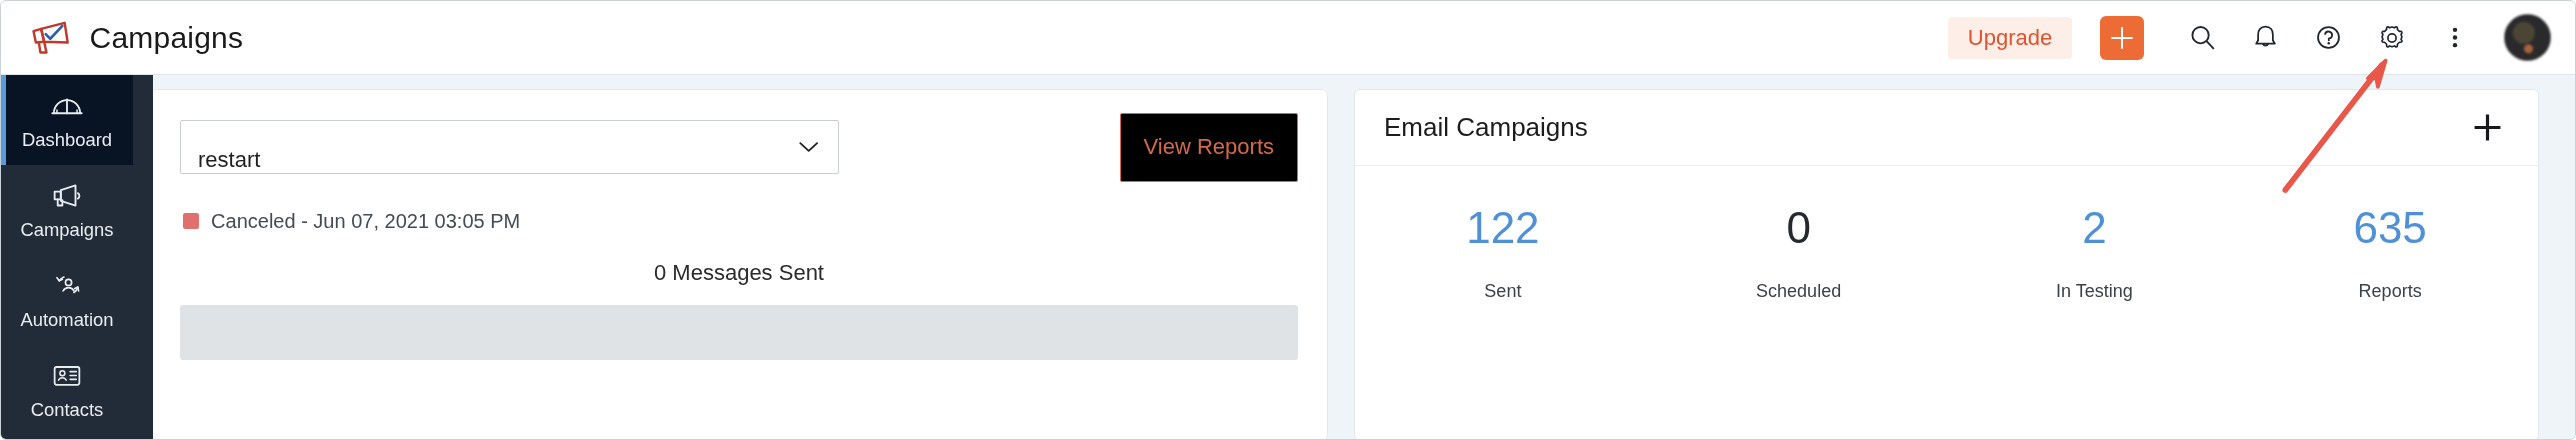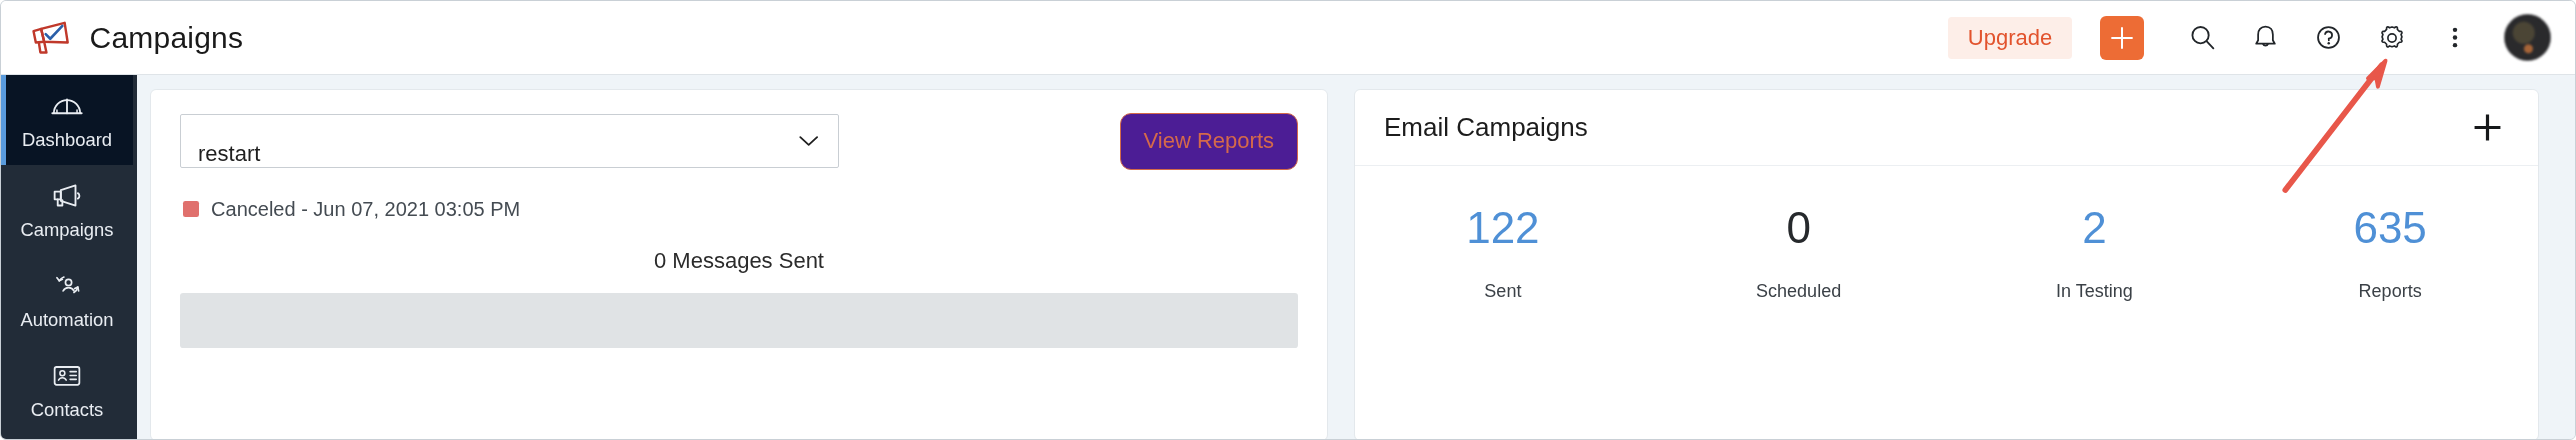--- a/index.html
+++ b/index.html
@@ -81,21 +81,21 @@
       radial-gradient(circle at 52% 74%, rgba(208,120,60,.75) 0 9%, rgba(0,0,0,0) 12%),
       radial-gradient(circle at 42% 40%, #4b4535 0 26%, rgba(0,0,0,0) 30%),
       radial-gradient(circle at 50% 50%, #2a2a2c 0 62%, #1d1d20 70%, #3b3a33 88%, #55503f 100%);
     filter: blur(0.8px);
     box-shadow: 0 0 0 0.8px rgba(255,255,255,.4) inset;
   }
 
   
   .sidebar {
     position: absolute; left: 0; top: 74px;
-    width: 136px; height: 366px;
+    width: 152px; height: 366px;
     background: #222c38;
     z-index: 4;
   }
   .nav-item {
     position: relative;
     width: 132px; height: 90px;
     display: flex; flex-direction: column;
     align-items: center; justify-content: center;
     gap: 10px;
     cursor: pointer;
@@ -165,25 +165,25 @@
     cursor: pointer;
   }
   .select-value { font-size: 22px; color: #1f1f1f; }
   .select-caret {
     position: absolute; right: 18.4px; top: 50%;
     transform: translateY(-50%);
     width: 21.4px; height: 13.8px;
   }
   .controls-gap { flex: 1 1 auto; }
   .view-reports-btn {
-    height: 57px;
+    height: 69px;
     padding: 0 23px;
     border: 0.8px solid #d4694a;
-    border-radius: 11px;
-    background: #4c1d95;
+    border-radius: 2px;
+    background: #000000;
     color: #d4694a;
     font-size: 22px;
     cursor: pointer;
     white-space: nowrap;
     font-family: "Liberation Sans", sans-serif;
   }
 
   .status-line {
     display: flex; align-items: center; gap: 12px;
     margin-top: 28px; padding-left: 3.1px;

